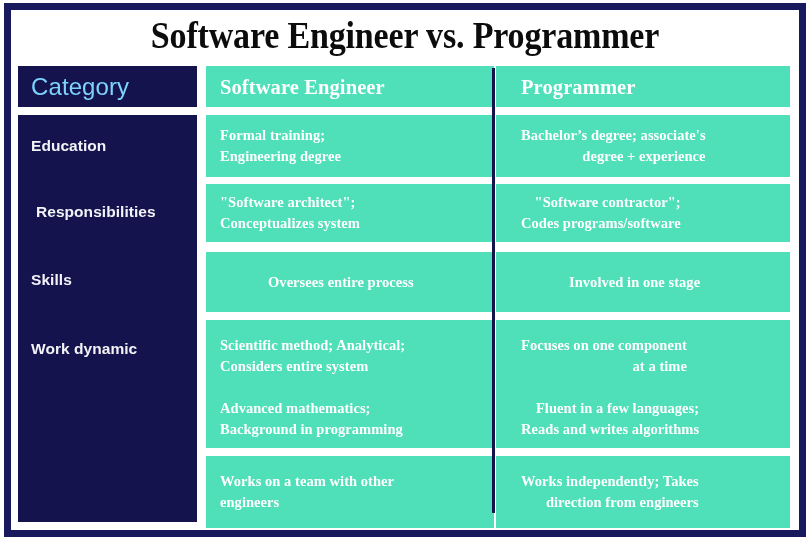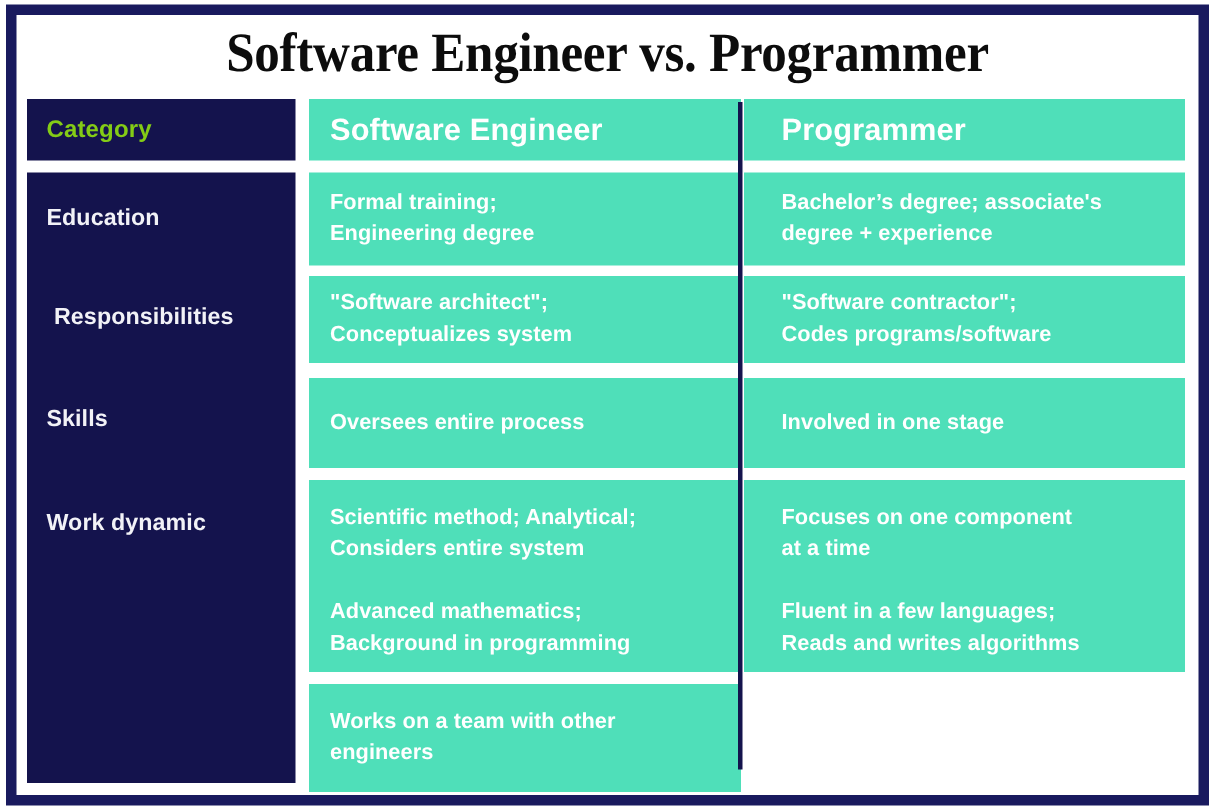--- a/index.html
+++ b/index.html
@@ -58,24 +58,24 @@
     left: 18px;
     top: 66px;
     width: 179px;
     height: 41px;
     background: #14134d;
     box-sizing: border-box;
     display: flex;
     align-items: center;
   }
   .cat-header .cat-header-label {
-    color: #84cc16;
-    font-size: 16px;
+    color: #7dd3fc;
+    font-size: 24px;
     line-height: 24px;
-    font-weight: bold;
+    font-weight: normal;
     padding-left: 13px;
     letter-spacing: 0.1px;
   }
 
   .cat-column {
     position: absolute;
     left: 18px;
     top: 115px;
     width: 179px;
     height: 407px;
@@ -115,41 +115,42 @@
     align-items: center;
   }
   .teal .cell-text {
     color: #ffffff;
     font-size: 14.5px;
     line-height: 21px;
     font-weight: bold;
     letter-spacing: 0.05px;
     padding-left: 14px;
     padding-right: 8px;
+    font-family: Liberation Serif, serif;
   }
   .teal.header .cell-text {
     font-size: 20.5px;
     line-height: 24px;
     letter-spacing: 0.1px;
   }
 
   
   .col-se   { left: 206px; width: 288px; }
-  .col-pg   { left: 496px; width: 294px; }
+  .col-pg   { left: 496px; width: 294px; text-align: right; }
   .col-se .cell-text { padding-left: 14px; }
   .col-pg .cell-text { padding-left: 25px; }
 
   
   .teal.header.col-se { left: 206px; width: 288px; top: 66px; height: 41px; }
   .teal.header.col-pg { left: 496px; width: 294px; top: 66px; height: 41px; }
 
   
   .row0 { top: 115px;  height: 62px; }
   .row1 { top: 184px;  height: 58px; }
-  .row2 { top: 252px;  height: 60px; }
+  .row2 { top: 252px;  height: 60px; padding-left: 48px; }
   .row3 { top: 320px;  height: 72px; }
   .row4 { top: 390px;  height: 58px; }
   .row5 { top: 456px;  height: 72px; }
 
   
   .divider {
     position: absolute;
     left: 492px;
     top: 68px;
     width: 3px;
@@ -212,16 +213,19 @@
   </div>
   <div class="teal col-pg row2">
     <span class="cell-text">Involved in one stage</span>
   </div>
   <div class="teal col-pg row3">
     <span class="cell-text">Focuses on one component<br>at a time</span>
   </div>
   <div class="teal col-pg row4">
     <span class="cell-text">Fluent in a few languages;<br>Reads and writes algorithms</span>
   </div>
+  <div class="teal col-pg row5">
+    <span class="cell-text">Works independently; Takes<br>direction from engineers</span>
+  </div>
 
   <div class="divider"></div>
 
 </div>
 
 </body></html>

